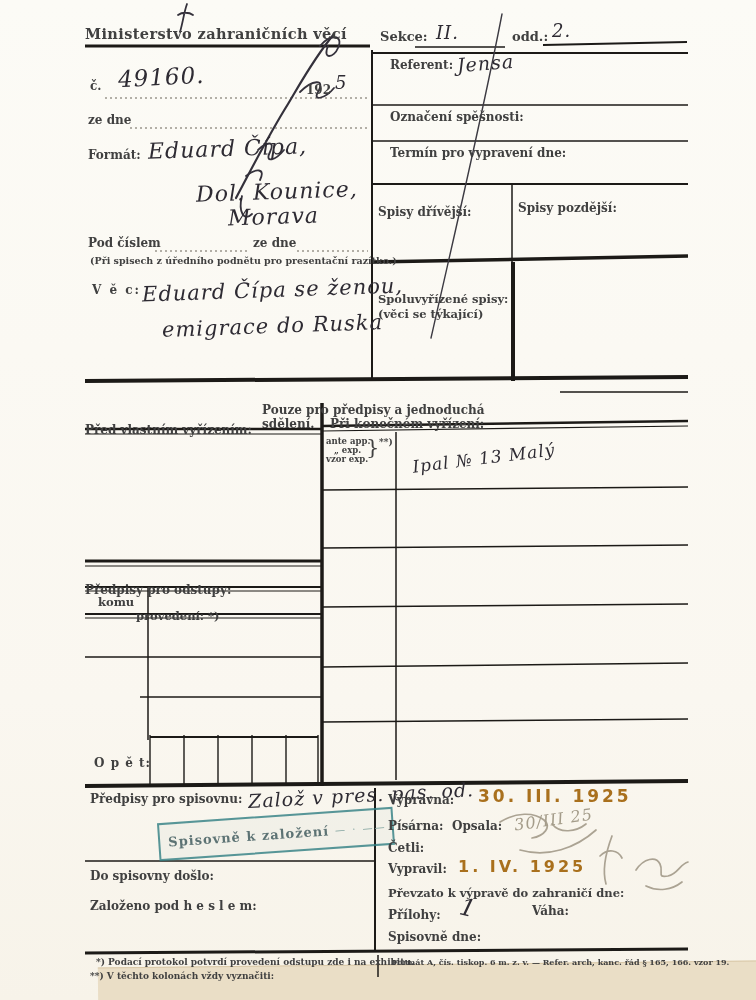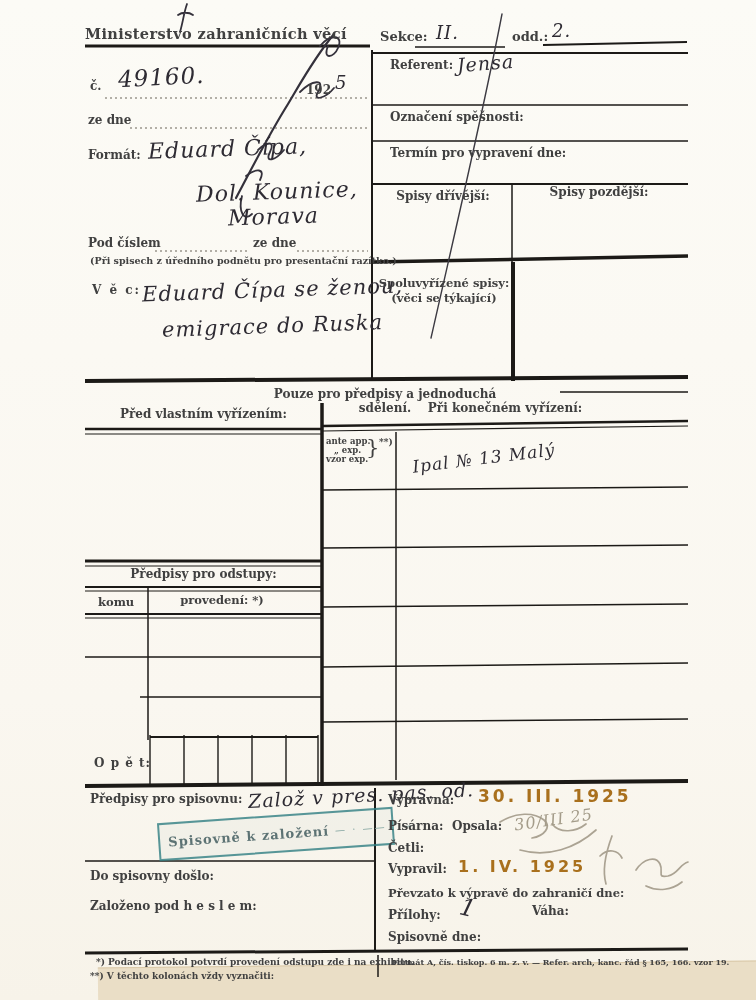--- a/index.html
+++ b/index.html
@@ -7,21 +7,21 @@
          font-family:"DejaVu Serif",serif;}
   .paper{position:absolute;inset:0;
          background:linear-gradient(180deg,#fcfbf6 0%,#faf7f0 70%,#f7f3e9 100%);}
   .edge-strip{position:absolute;left:98px;top:964px;width:668px;height:40px;
          background:#eadec6;border-top:1.5px solid #d9c8a8;transform:rotate(-0.6deg);}
   .abs{position:absolute;z-index:2;}
   svg.overlay{position:absolute;left:0;top:0;z-index:1;}
   .lbl{font-family:"DejaVu Serif",serif;font-weight:700;color:#404040;
        font-size:12px;line-height:1.15;white-space:nowrap;}
   .sm{font-size:9.5px;}
-  .ctr{text-align:center;white-space:normal;}
+  .ctr{text-align:left;white-space:normal;margin-top:16px;}
   .hw{font-family:"DejaVu Serif",serif;font-style:italic;color:#2e2b33;
       white-space:nowrap;letter-spacing:1px;line-height:1;}
   .pencil{color:#a49c8a;}
   .stampdate{font-family:"DejaVu Sans",sans-serif;font-weight:700;
       letter-spacing:3px;color:#a16207;white-space:nowrap;opacity:.9;}
   .stampbox{position:absolute;left:158px;top:815px;width:216px;height:30px;
       border:2.5px solid rgba(47,126,130,.8);transform:rotate(-4deg);
       display:flex;align-items:center;padding:2px 8px;gap:6px;z-index:2;
       background:rgba(110,165,165,.05);}
   .stamptext{font-family:"DejaVu Serif",serif;font-weight:700;font-size:13px;
@@ -131,21 +131,21 @@
   <span class="abs hw" style="left:552px;top:22px;font-size:18px;">2.</span>
   <span class="abs lbl" style="left:390px;top:59px;">Referent:</span>
   <span class="abs hw" style="left:457px;top:54px;font-size:19px;transform:rotate(-4deg);">Jensa</span>
   <span class="abs lbl" style="left:390px;top:111px;">Označení spěšnosti:</span>
   <span class="abs lbl" style="left:390px;top:147px;">Termín pro vypravení dne:</span>
   <span class="abs lbl ctr" style="left:378px;top:190px;width:130px;">Spisy dřívější:</span>
   <span class="abs lbl ctr" style="left:518px;top:186px;width:162px;">Spisy pozdější:</span>
   <span class="abs lbl ctr" style="left:378px;top:277px;width:132px;font-size:11.5px;">Spoluvyřízené spisy:</span>
   <span class="abs lbl ctr" style="left:378px;top:292px;width:132px;font-size:11.5px;">(věci se týkající)</span>
 
-  <span class="abs lbl ctr" style="left:250px;top:388px;width:270px;">Pouze pro předpisy a jednoduchá sdělení.</span>
+  <span class="abs lbl ctr" style="left:262px;top:388px;width:270px;">Pouze pro předpisy a jednoduchá sdělení.</span>
   <span class="abs lbl ctr" style="left:85px;top:408px;width:237px;">Před vlastním vyřízením:</span>
   <span class="abs lbl ctr" style="left:330px;top:402px;width:350px;">Při konečném vyřízení:</span>
   <span class="abs lbl" style="left:326px;top:437px;font-size:8.5px;">ante app.</span>
   <span class="abs lbl" style="left:334px;top:446px;font-size:8.5px;">„ exp.</span>
   <span class="abs lbl" style="left:326px;top:455px;font-size:8.5px;">vzor exp.</span>
   <span class="abs lbl" style="left:366px;top:435px;font-size:21px;font-weight:400;">}</span>
   <span class="abs lbl" style="left:379px;top:437px;font-size:9px;">**)</span>
   <span class="abs hw" style="left:412px;top:450px;font-size:17px;transform:rotate(-7deg);">Ipal № 13 Malý</span>
   <span class="abs lbl ctr" style="left:85px;top:568px;width:237px;">Předpisy pro odstupy:</span>
   <span class="abs lbl" style="left:98px;top:596px;font-size:11.5px;">komu</span>

